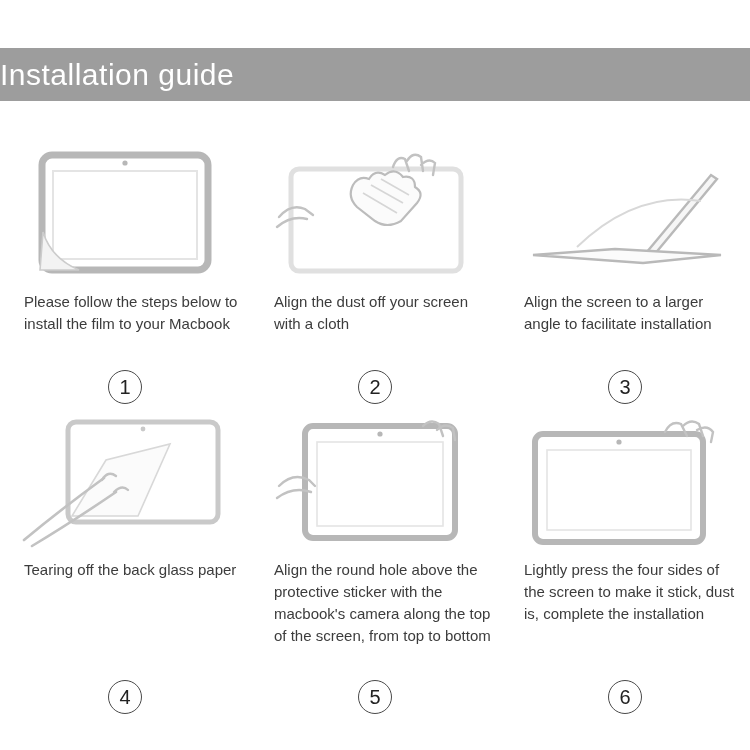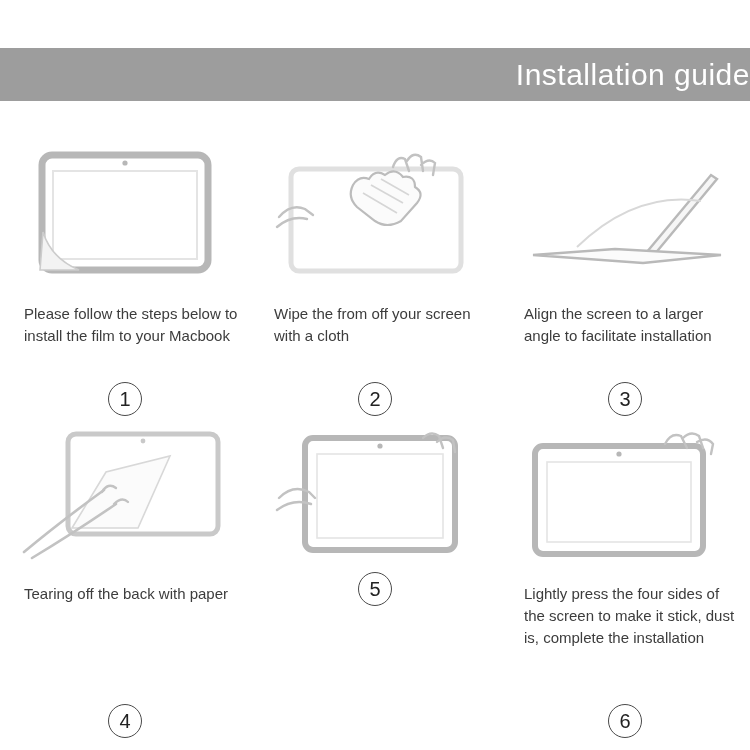--- a/index.html
+++ b/index.html
@@ -3,33 +3,33 @@
 <meta charset="utf-8">
 <style>
   html,body { margin:0; padding:0; background:#ffffff; }
   .page {
     width:750px; height:750px; background:#ffffff; position:relative; overflow:hidden;
     font-family:"Liberation Sans", sans-serif;
   }
   .header {
     margin-top:48px; height:53px;
     background: var(--header-bg, #9d9d9d);
-    display:flex; align-items:center; justify-content:flex-end;
+    display:flex; align-items:center; justify-content:flex-start;
   }
   .header-title {
     color: var(--header-text, #ffffff);
     font-size:30px; font-weight:400; letter-spacing:0.5px;
   }
   .steps-grid { display:grid; grid-template-columns:repeat(3, 250px); }
   .cell { display:flex; flex-direction:column; }
   .illu { display:flex; justify-content:center; align-items:flex-end; }
   .row1 .illu { height:182px; padding-bottom:6px; box-sizing:border-box; }
   .row2 .illu { height:138px; align-items:center; }
   .caption {
-    margin:20px 8px 0 24px; font-size:15px; line-height:22px;
+    margin:8px 8px 0 24px; font-size:15px; line-height:22px;
     color: var(--caption-text, #3c3c3c);
   }
   .row1 .caption { height:70px; }
   .row2 .caption { height:112px; }
   .numwrap { height:52px; display:flex; justify-content:center; align-items:center; }
   .num {
     width:34px; height:34px; border:1.6px solid #4a4a4a; border-radius:50%;
     display:flex; align-items:center; justify-content:center;
     font-size:20px; color:#222222; box-sizing:border-box;
   }
@@ -65,21 +65,21 @@
       <div class="illu">
         <svg width="200" height="132" viewBox="0 0 200 132" aria-hidden="true">
           <rect x="16" y="24" width="170" height="102" rx="8" fill="#ffffff" stroke="#e0e0e0" stroke-width="5"></rect>
           <circle cx="101" cy="31" r="2.4" fill="#dddddd"></circle>
           <path d="M4 72 Q16 58 30 64 L38 70 M2 82 Q16 70 32 74" fill="none" stroke="#c2c2c2" stroke-width="2.4" stroke-linecap="round"></path>
           <path d="M78 40 Q84 30 94 34 Q100 24 110 30 Q120 22 128 32 Q140 30 140 42 Q150 48 142 58 L126 76 Q112 84 100 76 L82 62 Q72 52 78 40 Z" fill="#fbfbfb" stroke="#bcbcbc" stroke-width="2.2"></path>
           <path d="M88 48 L122 68 M96 40 L128 58 M106 34 L134 50" stroke="#d6d6d6" stroke-width="1.6"></path>
           <path d="M118 22 Q122 10 130 14 L134 26 M132 16 Q138 6 146 12 L148 26 M146 20 Q154 12 160 18 L158 30" fill="none" stroke="#c2c2c2" stroke-width="2.4" stroke-linecap="round"></path>
         </svg>
       </div>
-      <p class="caption">Wipe the from off your screen with a cloth</p>
+      <p class="caption">Align the dust off your screen with a cloth</p>
       <div class="numwrap">
         <span class="num">2</span>
       </div>
     </div>
 
     <div class="cell">
       <div class="illu">
         <svg width="200" height="120" viewBox="0 0 200 120" aria-hidden="true">
           <path d="M116 102 L186 18 L192 22 L124 104 Z" fill="#f6f6f6" stroke="#b9b9b9" stroke-width="2.4"></path>
           <path d="M8 98 L118 106 L196 98 L90 92 Z" fill="#fbfbfb" stroke="#b9b9b9" stroke-width="2.4"></path>
@@ -99,36 +99,37 @@
     <div class="cell">
       <div class="illu">
         <svg width="210" height="132" viewBox="0 0 210 132" aria-hidden="true">
           <rect x="48" y="6" width="150" height="100" rx="8" fill="#ffffff" stroke="#c9c9c9" stroke-width="5"></rect>
           <circle cx="123" cy="13" r="2.4" fill="#c9c9c9"></circle>
           <path d="M52 100 L118 100 L150 28 L86 44 Z" fill="#fbfbfb" stroke="#d8d8d8" stroke-width="1.6"></path>
           <path d="M4 124 Q40 94 84 62 M12 130 Q52 106 96 76" fill="none" stroke="#c2c2c2" stroke-width="2.6" stroke-linecap="round"></path>
           <path d="M82 64 q6 -10 14 -4 M94 76 q8 -8 14 -2" fill="none" stroke="#c2c2c2" stroke-width="2.4" stroke-linecap="round"></path>
         </svg>
       </div>
-      <p class="caption">Tearing off the back with paper</p>
+      <p class="caption">Tearing off the back glass paper</p>
       <div class="numwrap">
         <span class="num">4</span>
       </div>
     </div>
 
     <div class="cell">
       <div class="illu">
         <svg width="200" height="132" viewBox="0 0 200 132" aria-hidden="true">
           <rect x="30" y="10" width="150" height="112" rx="8" fill="#ffffff" stroke="#b7b7b7" stroke-width="6"></rect>
           <circle cx="105" cy="18" r="2.6" fill="#b7b7b7"></circle>
           <rect x="42" y="26" width="126" height="84" fill="none" stroke="#e4e4e4" stroke-width="1.6"></rect>
           <path d="M4 70 Q18 56 34 64 L40 70 M2 82 Q18 70 36 76" fill="none" stroke="#c2c2c2" stroke-width="2.4" stroke-linecap="round"></path>
           <path d="M148 10 Q156 2 164 8 L168 20 M162 14 Q170 6 178 12 L180 24" fill="none" stroke="#c2c2c2" stroke-width="2.4" stroke-linecap="round"></path>
         </svg>
       </div>
+      <p class="caption">Align the round hole above the protective sticker with the macbook's camera along the top of the screen, from top to bottom</p>
       <div class="numwrap">
         <span class="num">5</span>
       </div>
     </div>
 
     <div class="cell">
       <div class="illu">
         <svg width="200" height="132" viewBox="0 0 200 132" aria-hidden="true">
           <rect x="10" y="18" width="168" height="108" rx="8" fill="#ffffff" stroke="#b7b7b7" stroke-width="6"></rect>
           <circle cx="94" cy="26" r="2.6" fill="#b7b7b7"></circle>

